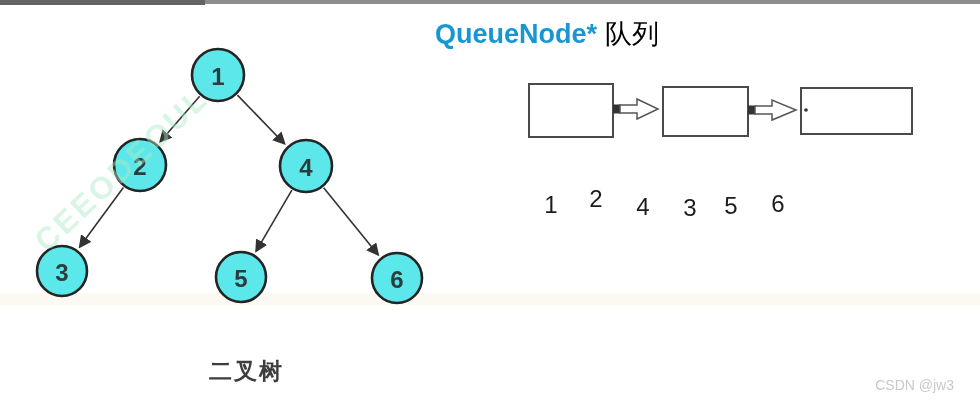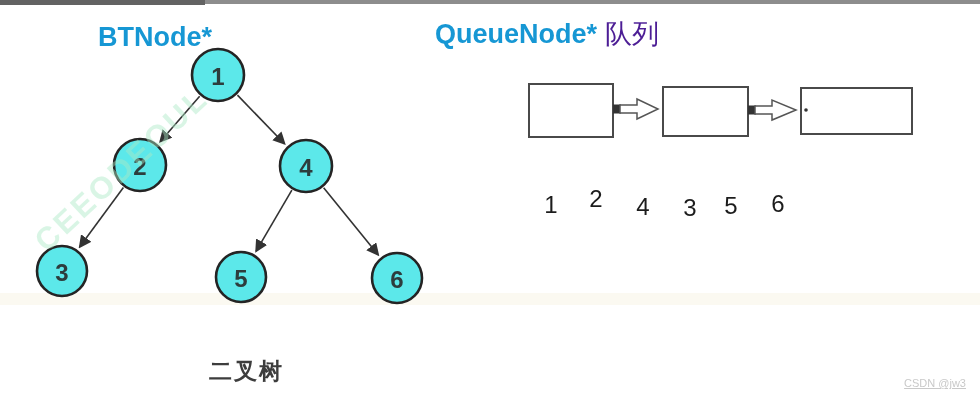--- a/index.html
+++ b/index.html
@@ -7,27 +7,27 @@
     position:relative;width:980px;height:401px;background:#ffffff;
     overflow:hidden;font-family:"Liberation Sans", sans-serif;
   }
   .topbar-seg{position:absolute;top:0;}
   .faint-band{position:absolute;left:0;width:980px;top:293px;height:12px;
     background:rgba(248,244,230,0.55);pointer-events:none;}
   .lbl{position:absolute;white-space:nowrap;}
   .lbl-btnode{left:98px;top:22px;font-size:27px;font-weight:600;}
   .lbl-queue{left:427px;top:16px;font-size:27px;}
   .lbl-queue .en{font-weight:600;}
-  .lbl-queue .zh{color:#4c1d95;font-weight:500;margin-left:8px;}
+  .lbl-queue .zh{color:#000000;font-weight:500;margin-left:8px;}
   .lbl-caption{left:209px;top:336px;font-size:23px;font-weight:700;color:#3d3d3d;letter-spacing:2px;margin-top:20px;}
   .wm-center{left:298px;top:133px;font-size:23px;color:rgba(186,186,186,0.9);letter-spacing:1px;}
   .wm-diag{left:40px;top:228px;font-size:31px;font-weight:700;
     color:rgba(170,232,198,0.45);letter-spacing:3px;
     transform:rotate(-43deg);transform-origin:left center;}
-  .wm-corner{right:14px;top:377px;font-size:11px;color:#c9c9c9;text-decoration:underline;}
+  .wm-corner{right:26px;top:377px;font-size:14px;color:#c9c9c9;}
   svg.diagram{position:absolute;left:0;top:0;}
   .order-val{position:absolute;transform:translate(-50%,-50%);
     font-size:24px;color:#1c1c1c;font-weight:500;}
 </style>
 </head>
 <body>
 
 <div class="stage">
 
   <div id="topbar">
@@ -63,21 +63,20 @@
       <rect x="529" y="84" width="84" height="53" fill="#ffffff" stroke="#4a4a4a" stroke-width="2"></rect>
       <rect x="663" y="87" width="85" height="49" fill="#ffffff" stroke="#4a4a4a" stroke-width="2"></rect>
       <rect x="801" y="88" width="111" height="46" fill="#ffffff" stroke="#4a4a4a" stroke-width="2"></rect>
       <rect x="613" y="104.5" width="8" height="9" fill="#333333"></rect>
       <path d="M 620 105 H 637 V 99 L 658 109 L 637 119 V 113 H 620 Z" fill="#ffffff" stroke="#555555" stroke-width="1.5" stroke-linejoin="miter"></path>
       <rect x="748" y="105.5" width="8" height="9" fill="#333333"></rect>
       <path d="M 755 106 H 772 V 100 L 796 110 L 772 120 V 114 H 755 Z" fill="#ffffff" stroke="#555555" stroke-width="1.5" stroke-linejoin="miter"></path>
       <circle cx="806" cy="110" r="1.8" fill="#333333"></circle>
     </svg>
 
-  <div class="lbl lbl-btnode" style="color: rgb(22, 151, 212);">BTNode*</div>
 
   <div class="lbl lbl-queue">
     <span class="en" style="color: rgb(22, 151, 212); margin-left: 8px;">QueueNode*</span><span class="zh">队列</span>
   </div>
 
   <div class="lbl lbl-caption">二叉树</div>
 
 
   <div class="lbl wm-diag">CEEODEOUL</div>
 

